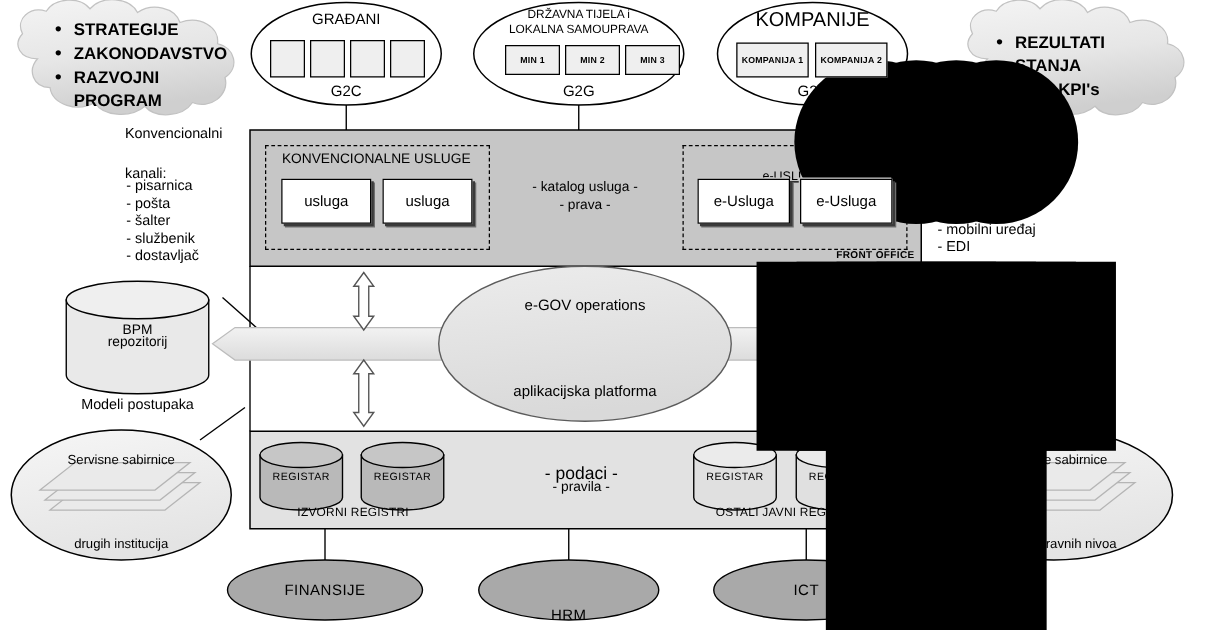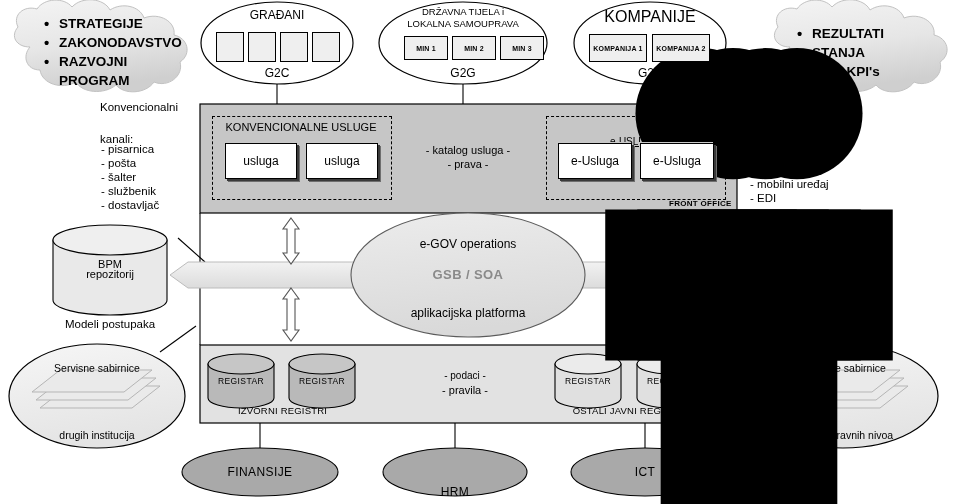--- a/index.html
+++ b/index.html
@@ -271,40 +271,39 @@
   <div class="t ctr" style="left:546px;top:136px;width:178px;font-size:10px;text-decoration:underline;">e-USLUGE</div>
   <div class="box3d" style="left:558px;top:143px;width:72px;height:34px;">e-Usluga</div>
   <div class="box3d" style="left:640px;top:143px;width:72px;height:34px;">e-Usluga</div>
 
   <div class="t ctr" style="left:400px;top:144px;width:136px;font-size:11px;">- katalog usluga -</div>
   <div class="t ctr" style="left:400px;top:158px;width:136px;font-size:11px;">- prava -</div>
 
   <div class="t b" style="left:669px;top:199px;font-size:8px;letter-spacing:.3px;">FRONT OFFICE</div>
 
   <div class="t ctr" style="left:388px;top:237px;width:160px;font-size:12px;">e-GOV operations</div>
-  <div class="t ctr b" style="left:388px;top:267px;width:160px;font-size:13px;color:#8a8a8a;letter-spacing:.4px;">GSB / SOA</div>
   <div class="t ctr" style="left:378px;top:306px;width:180px;font-size:12px;">aplikacijska platforma</div>
 
   <div class="cyl-txt" style="left:60px;top:258px;width:100px;">BPM</div>
   <div class="cyl-txt" style="left:60px;top:268px;width:100px;">repozitorij</div>
   <div class="t ctr" style="left:40px;top:318px;width:140px;font-size:11.5px;">Modeli postupaka</div>
 
   <div class="cyl-txt" style="left:768px;top:265px;width:100px;">WEB SERVISI</div>
   <div class="t ctr" style="left:748px;top:312px;width:140px;font-size:11.5px;">Elektronski</div>
   <div class="t ctr" style="left:738px;top:326px;width:160px;font-size:11.5px;">dokumenti (XML)</div>
 
   <div class="reg-txt" style="left:208px;top:376px;width:66px;">REGISTAR</div>
   <div class="reg-txt" style="left:289px;top:376px;width:66px;">REGISTAR</div>
   <div class="t ctr" style="left:205px;top:405px;width:155px;font-size:9.5px;letter-spacing:.2px;">IZVORNI REGISTRI</div>
 
   <div class="reg-txt" style="left:555px;top:376px;width:66px;">REGISTAR</div>
   <div class="reg-txt" style="left:637px;top:376px;width:66px;">REGISTAR</div>
   <div class="t ctr" style="left:552px;top:405px;width:155px;font-size:9.5px;letter-spacing:.2px;">OSTALI JAVNI REGISTRI</div>
 
-  <div class="t ctr" style="left:410px;top:370px;width:110px;font-size:10px;">- podaci -</div>
+  <div class="t ctr" style="left:410px;top:370px;width:110px;font-size:14px;">- podaci -</div>
   <div class="t ctr" style="left:410px;top:384px;width:110px;font-size:11px;">- pravila -</div>
 
   <div class="t b" style="left:672px;top:347px;font-size:8px;letter-spacing:.3px;">BACK OFFICE</div>
 
   <div class="ell-txt" style="left:17px;top:362px;width:160px;">Servisne sabirnice</div>
   <div class="ell-txt" style="left:17px;top:429px;width:160px;">drugih institucija</div>
 
   <div class="ell-txt" style="left:763px;top:362px;width:160px;">Servisne sabirnice</div>
   <div class="ell-txt" style="left:753px;top:429px;width:180px;">drugih upravnih nivoa</div>
 

